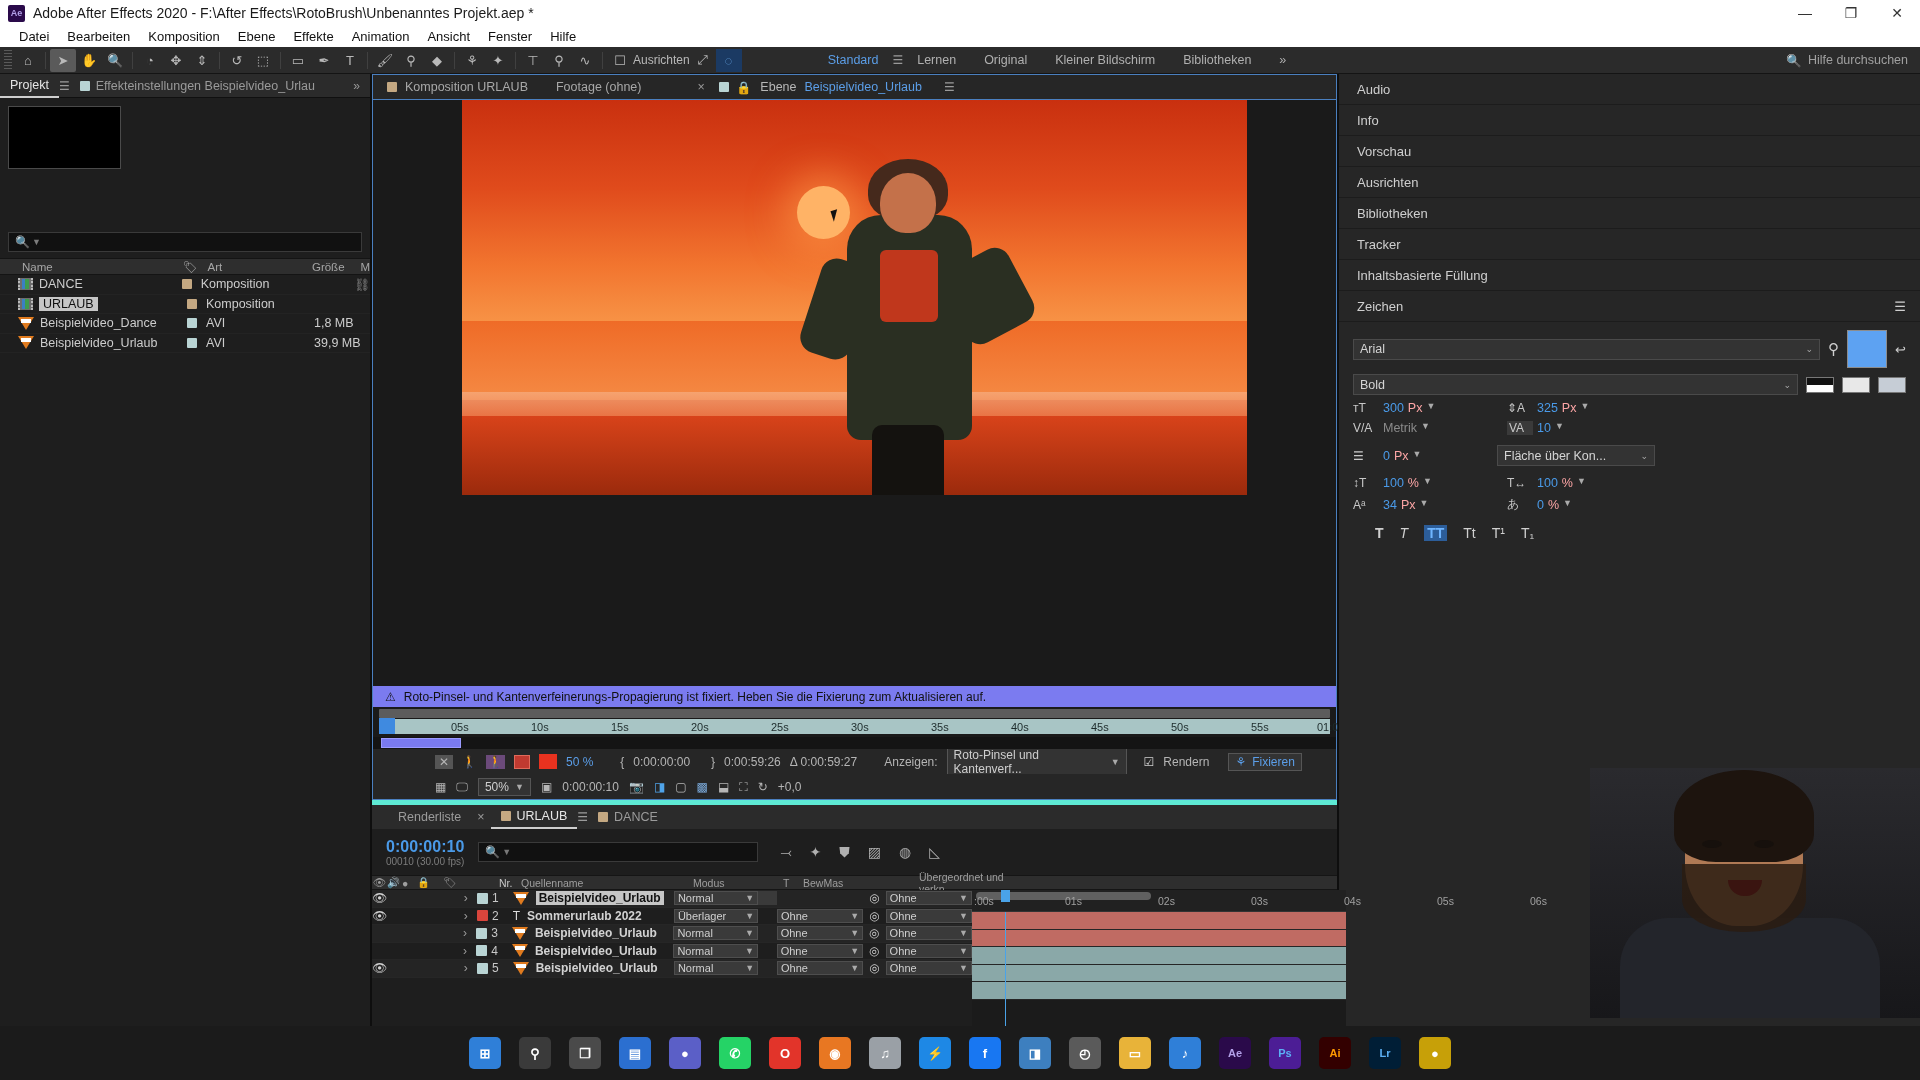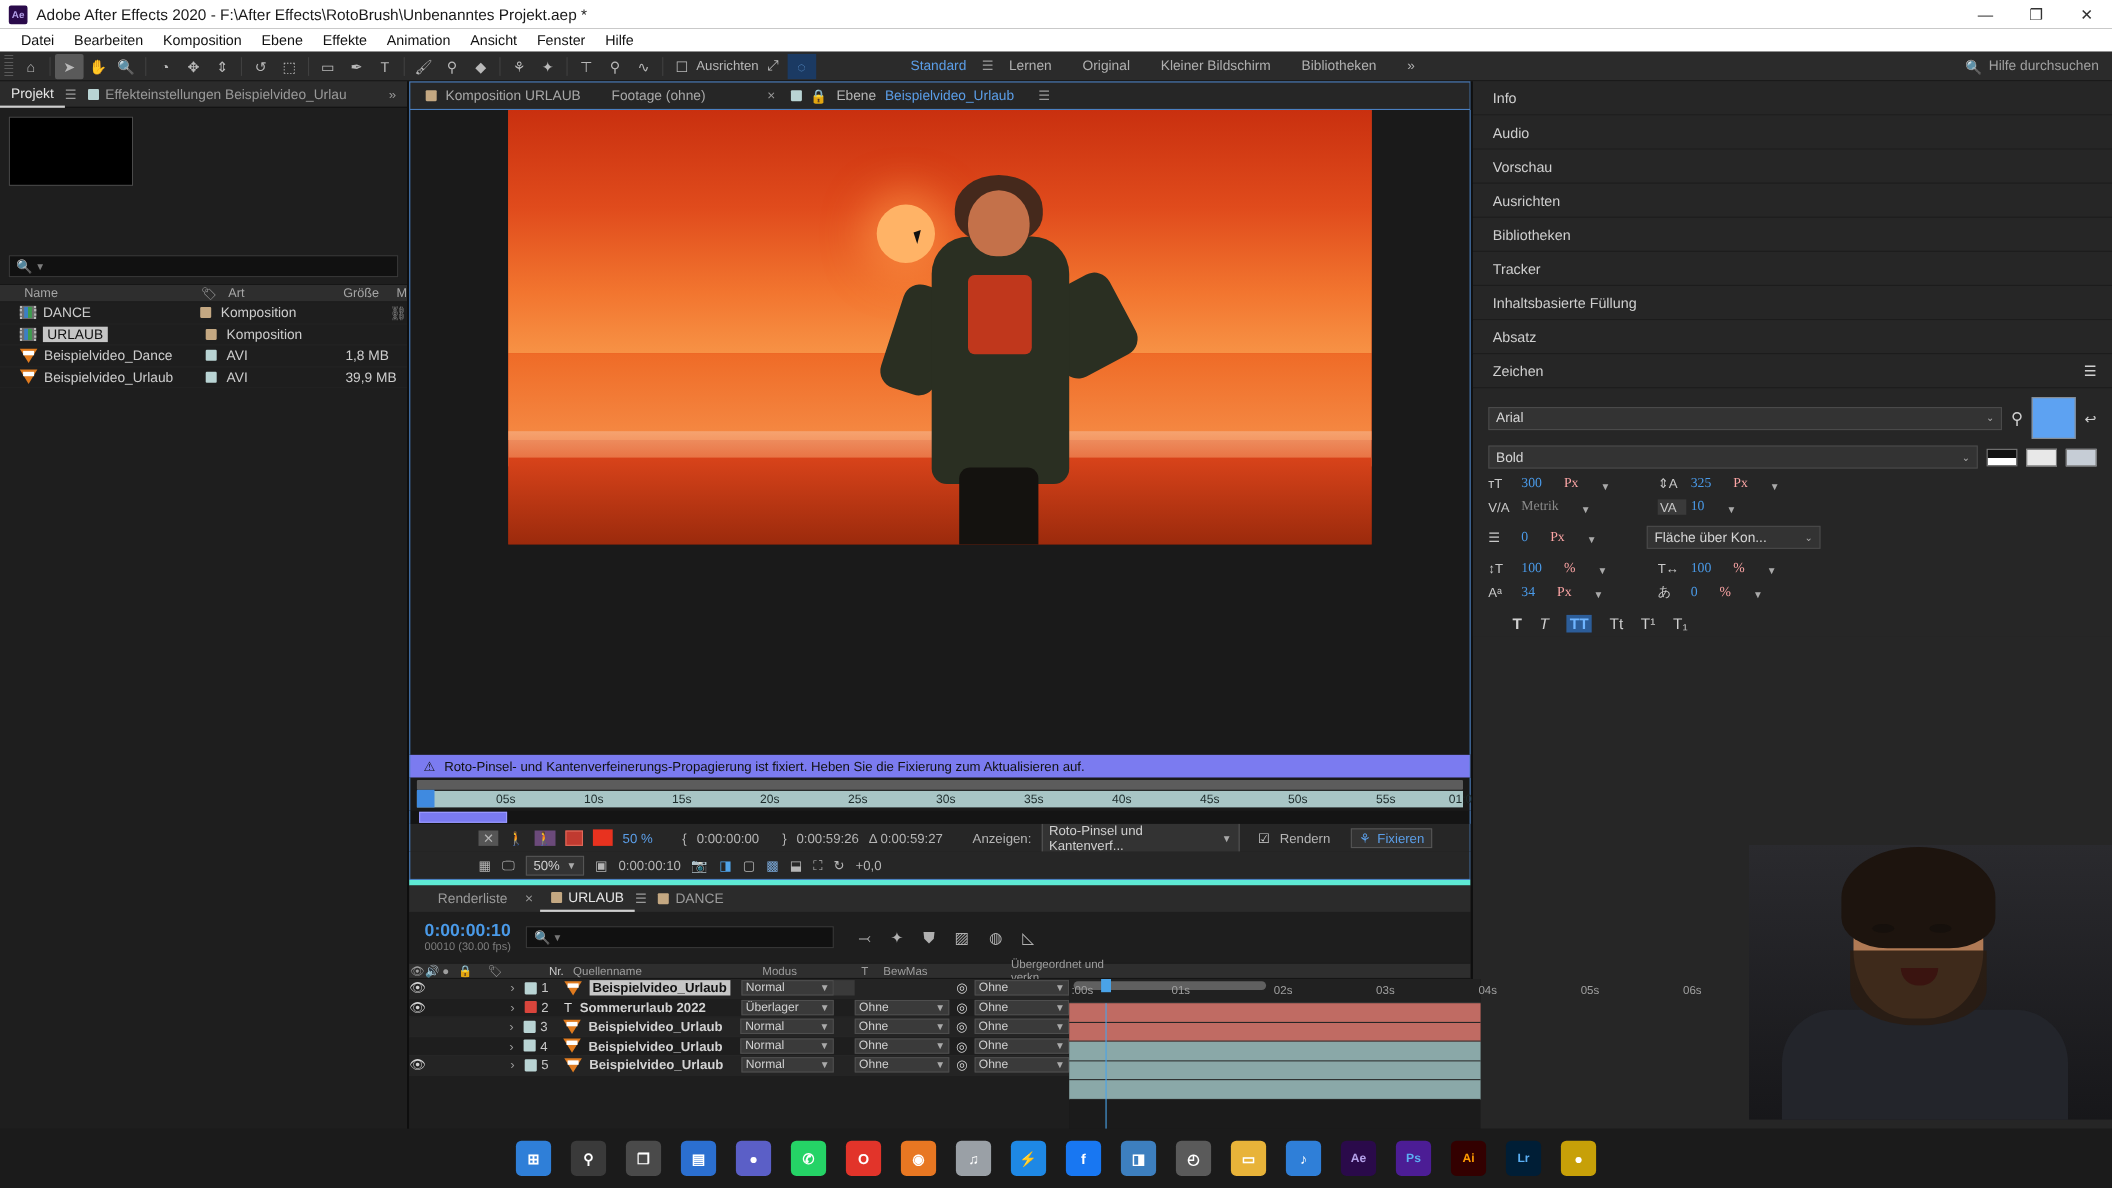--- a/index.html
+++ b/index.html
@@ -208,21 +208,21 @@
   
   .rp { height:31px; display:flex; align-items:center; padding-left:18px;
     font-size:13px; color:#cfcfcf; border-bottom:1px solid #1c1c1c;
     background:#262626;}
   .rp .hb{margin-left:auto;padding-right:14px;}
   .char { background:#262626; padding:8px 14px 4px 14px; }
   .crow { display:flex; align-items:center; gap:8px; margin-bottom:6px; }
   .cselect { background:#333; border:1px solid #4a4a4a; height:21px;
     display:flex; align-items:center; justify-content:space-between;
     padding:0 6px; color:#d5d5d5; font-size:12.5px; }
-  .cnum { display:flex; align-items:flex-end; gap:20px; font-size:12.5px;font-family:Liberation Serif, serif; }
+  .cnum { display:flex; align-items:flex-start; gap:4px; font-size:12.5px; }
   .cnum .v { color:#4a9ae8; }
   .cnum .u { color:#fca5a5; }
   .arw { color:#aaa; font-size:9px; }
   .ticon { color:#c8c8c8; font-size:12px; width:26px; display:flex;
     align-items:center; gap:1px; }
   .swbig { width:40px;height:38px;background:#5da2f2;border:1px solid #8c8c8c;}
   .swsmall{width:28px;height:16px;}
   .tstyles{display:flex;gap:16px;padding:6px 0 0 22px;align-items:center;
     font-size:14px;color:#d0d0d0;}
   .tstyles .on{background:#2c5d99;color:#6fb5ff;padding:0 3px;}
@@ -804,42 +804,39 @@
         <span style="margin-left:56px">◂</span>
         <span style="margin-left:24px;width:10px;height:10px;border-radius:50%;background:#9a9a9a;display:inline-block"></span>
         <span style="margin-left:24px">▸</span>
         <span style="margin-left:22px;width:150px;height:9px;background:#4a4a4a;border-radius:5px;display:inline-block"></span>
       </div>
     </div>
   </div>
 
   <div class="col-right">
     <div class="rp">
+        <span>Audio</span>
+      </div>
+    <div class="rp">
         <span>Info</span>
-      </div>
-    <div class="rp">
-        <span>Audio</span>
       </div>
     <div class="rp">
         <span>Vorschau</span>
       </div>
     <div class="rp">
         <span>Ausrichten</span>
       </div>
     <div class="rp">
         <span>Bibliotheken</span>
       </div>
     <div class="rp">
         <span>Tracker</span>
       </div>
     <div class="rp">
         <span>Inhaltsbasierte Füllung</span>
-      </div>
-    <div class="rp">
-        <span>Absatz</span>
       </div>
 
     <div class="rp">
       <span>Zeichen</span>
       <span class="hb">☰</span>
     </div>
 
     <div class="char">
       <div class="crow">
         <span class="cselect" style="flex:1">

